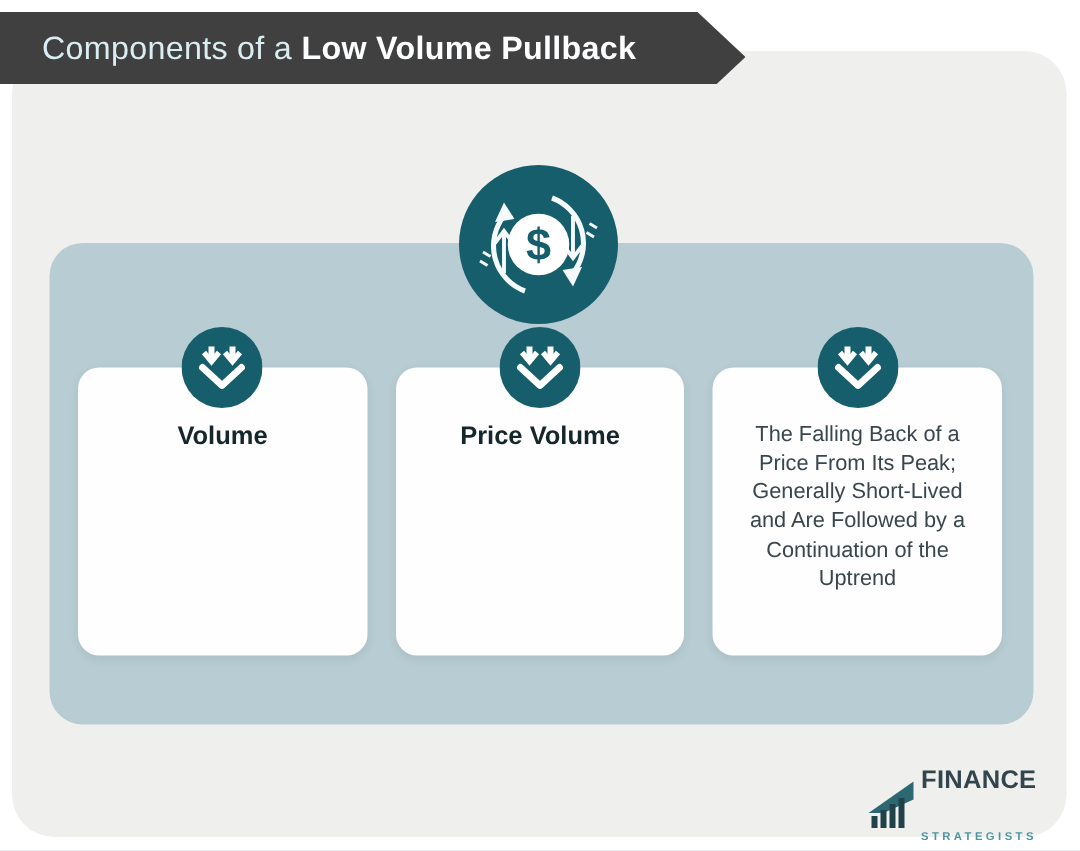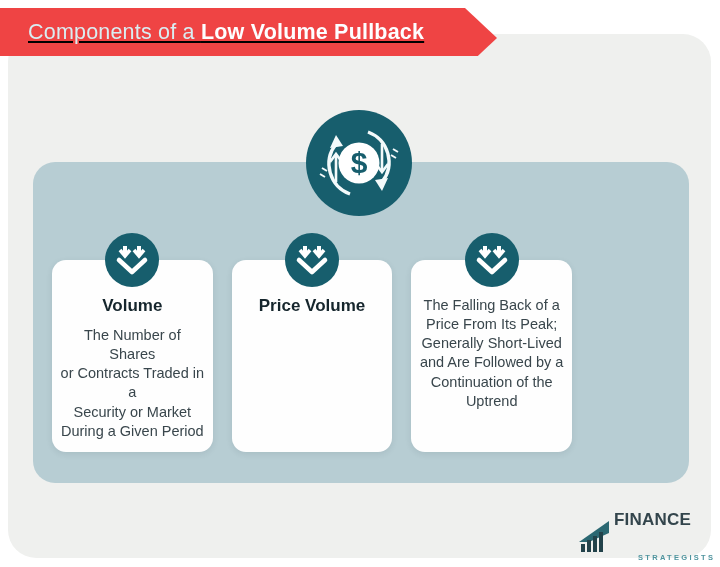--- a/index.html
+++ b/index.html
@@ -14,25 +14,24 @@
 
   
   .outer-container{
     position:absolute;left:8px;top:34px;width:703px;height:524px;
     background:#EFF0EE;border-radius:28px;
   }
 
   
   .header-banner{
     position:absolute;left:0;top:8px;width:497px;height:48px;
-    background:#ef4444;
+    background:#404040;
     clip-path:polygon(0 0,465px 0,497px 30px,465px 60px,0 60px);
     display:flex;align-items:center;
     z-index:5;
-    text-decoration:underline;
   }
   .banner-title{
     padding-left:28px;
     font-size:21.5px;letter-spacing:0.2px;
     color:#D9EDF2;white-space:nowrap;
   }
   .banner-title b{color:#FDFEFF;font-weight:700;}
 
   
   .center-icon{
@@ -40,21 +39,21 @@
   }
 
   
   .components-panel{
     position:absolute;left:33px;top:162px;width:656px;height:321px;
     background:#B7CDD3;border-radius:22px;z-index:2;
   }
 
   
   .cards-row{
-    position:absolute;left:52px;top:260px;width:520px;height:192px;
+    position:absolute;left:52px;top:245px;width:616px;height:192px;
     display:flex;gap:19px;z-index:3;
   }
   .component-card{
     position:relative;flex:1;
     background:#FEFEFE;border-radius:14px;
     box-shadow:0 2px 6px rgba(40,60,65,0.10);
     text-align:center;
     padding:36px 8px 10px 8px;box-sizing:border-box;
   }
   .card-icon{
@@ -74,21 +73,20 @@
     position:absolute;left:577px;top:511px;display:flex;align-items:center;z-index:4;
   }
   .logo-mark{width:34px;height:35px;display:block;}
   .logo-text{margin-left:3px;display:flex;flex-direction:column;justify-content:center;gap:24px;}
   .logo-finance{
     font-size:17px;font-weight:800;color:#33454C;letter-spacing:0.2px;line-height:1;
   }
   .logo-strategists{
     font-size:7.5px;font-weight:700;color:#4F949E;letter-spacing:2.3px;line-height:1;
     margin-top:2px;
-    margin-left:24px;
   }
 </style>
 </head>
 <body>
 
 <div class="page">
 
   <div class="outer-container"></div>
 
   <div class="header-banner">
@@ -124,24 +122,20 @@
     <div class="component-card">
       <svg class="card-icon" viewBox="0 0 54 54">
         <circle cx="27" cy="27" r="27" fill="#175E6D"></circle>
         <path d="M20 13 V20" stroke="#FFFFFF" stroke-width="4" fill="none"></path>
         <path d="M15 17 L20 23 L25 17" fill="none" stroke="#FFFFFF" stroke-width="3.6"></path>
         <path d="M34 13 V20" stroke="#FFFFFF" stroke-width="4" fill="none"></path>
         <path d="M29 17 L34 23 L39 17" fill="none" stroke="#FFFFFF" stroke-width="3.6"></path>
         <path d="M14 27 L27 39 L40 27" fill="none" stroke="#FFFFFF" stroke-width="4.6" stroke-linecap="round" stroke-linejoin="round"></path>
       </svg>
       <h3 class="card-title">Volume</h3>
-      <p class="card-desc">The Number of Shares
-or Contracts Traded in a
-Security or Market
-During a Given Period</p>
     </div>
 
     <div class="component-card">
       <svg class="card-icon" viewBox="0 0 54 54">
         <circle cx="27" cy="27" r="27" fill="#175E6D"></circle>
         <path d="M20 13 V20" stroke="#FFFFFF" stroke-width="4" fill="none"></path>
         <path d="M15 17 L20 23 L25 17" fill="none" stroke="#FFFFFF" stroke-width="3.6"></path>
         <path d="M34 13 V20" stroke="#FFFFFF" stroke-width="4" fill="none"></path>
         <path d="M29 17 L34 23 L39 17" fill="none" stroke="#FFFFFF" stroke-width="3.6"></path>
         <path d="M14 27 L27 39 L40 27" fill="none" stroke="#FFFFFF" stroke-width="4.6" stroke-linecap="round" stroke-linejoin="round"></path>

